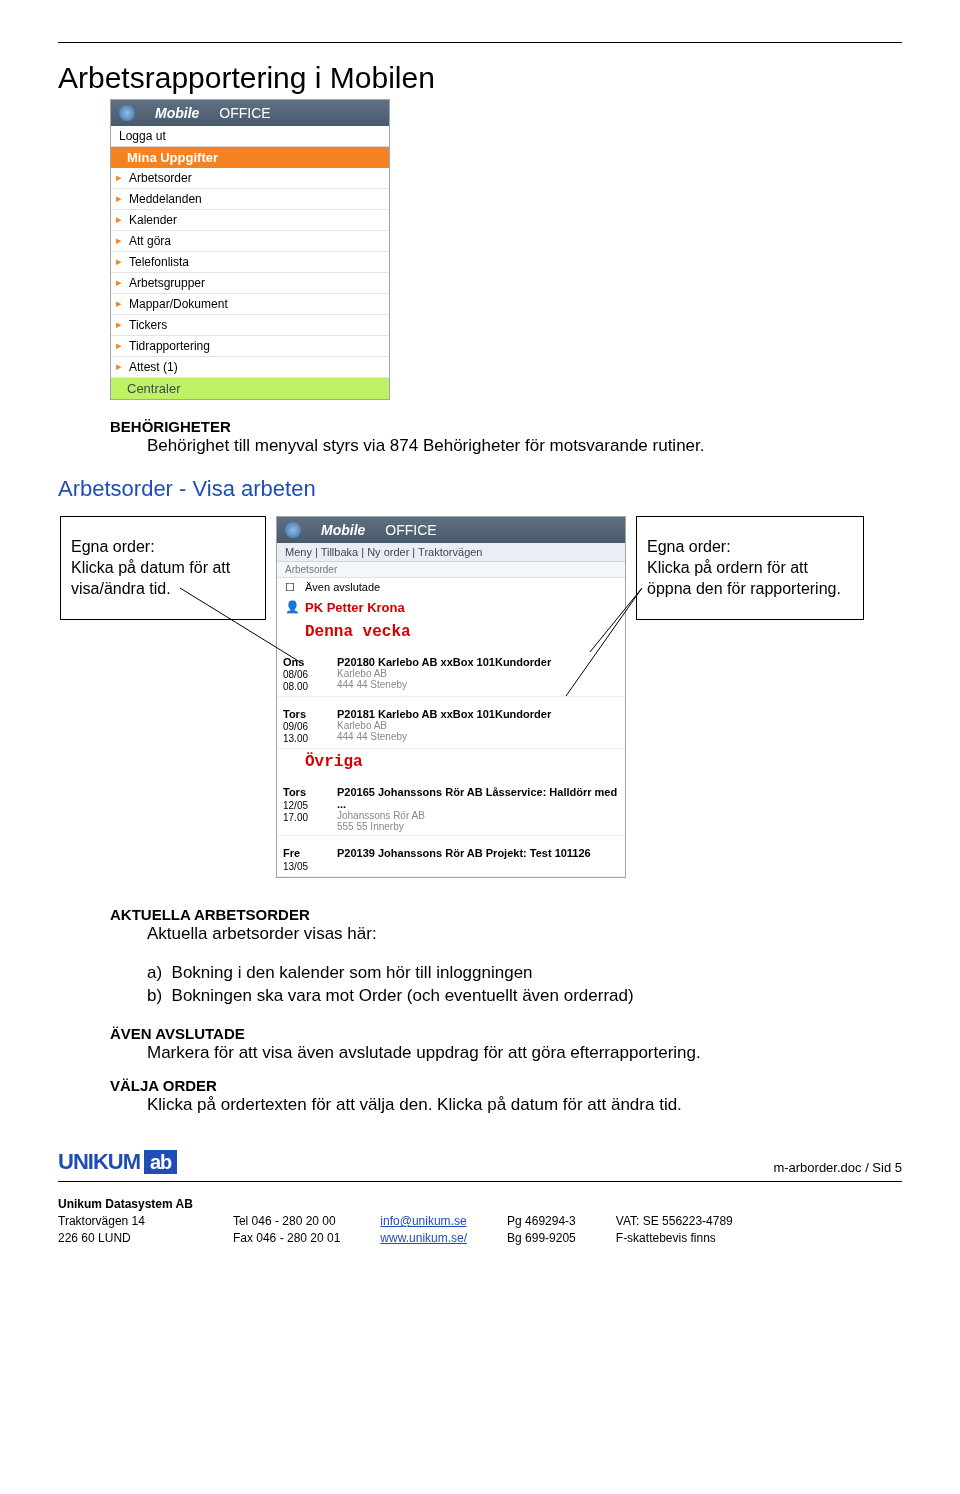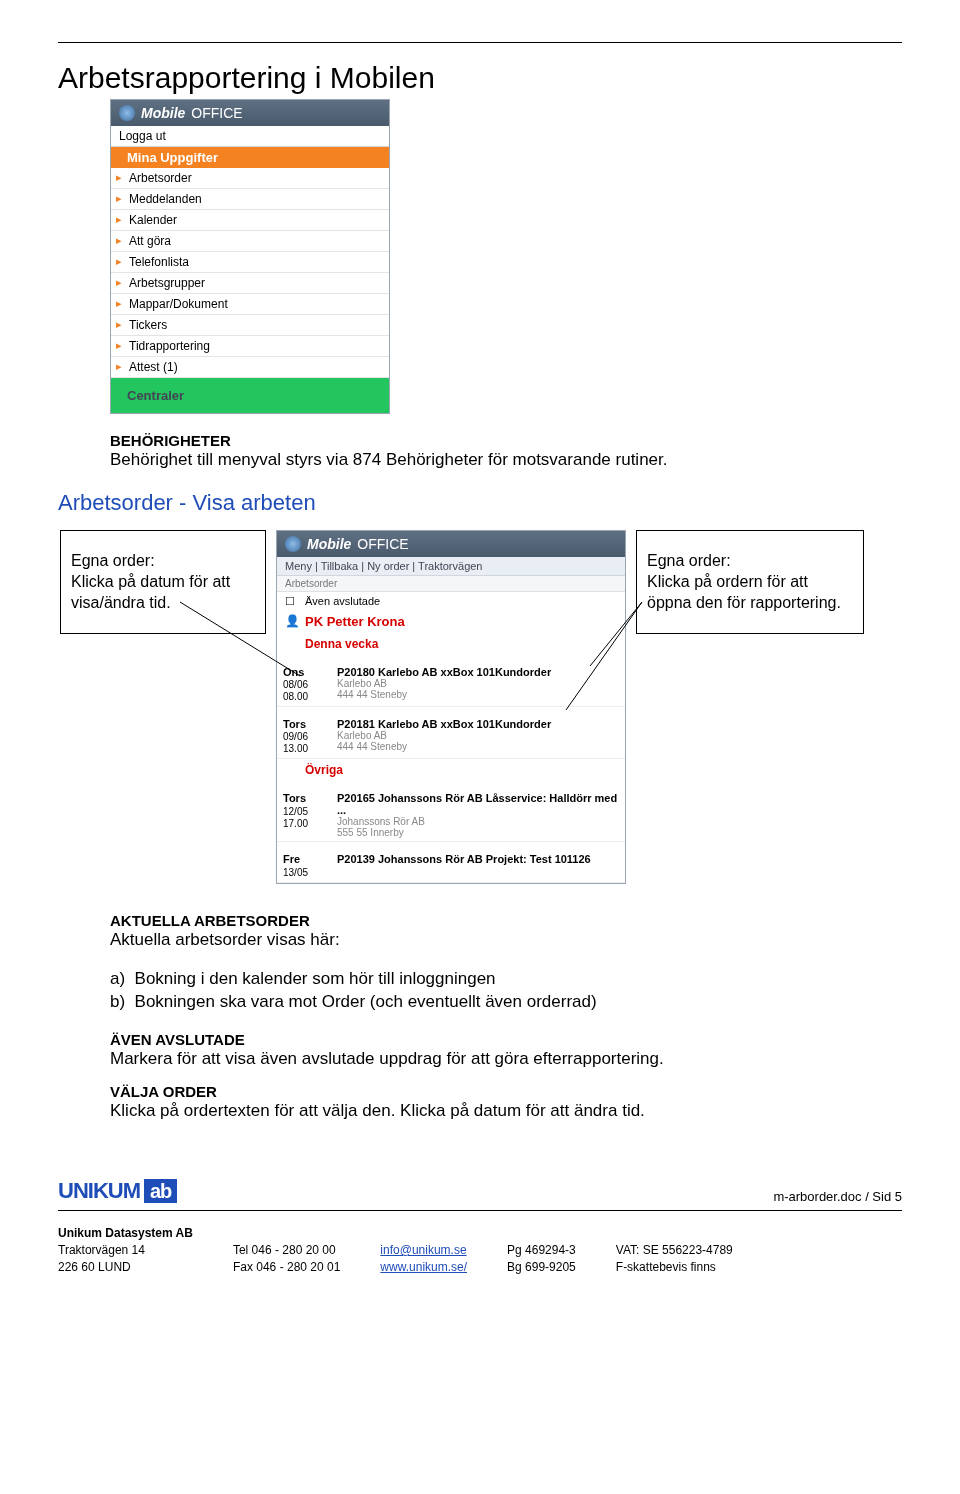--- a/index.html
+++ b/index.html
@@ -5,62 +5,62 @@
   * { box-sizing: border-box; }
   body { font-family: Arial, Helvetica, sans-serif; margin: 0; background: #fff; color: #000; width: 960px; }
   .page { padding: 40px 58px 20px 58px; }
   .header-row { display: flex; justify-content: space-between; font-size: 14px; margin-bottom: 4px; }
   hr.sep { border: none; border-top: 1px solid #000; margin: 2px 0 18px 0; }
   .h1 { font-size: 30px; color: #000; margin: 8px 0 2px 0; }
   .h2 { font-size: 22px; color: #1f4db8; margin: 0 0 8px 52px; }
   .h2b { font-size: 22px; color: #1f4db8; margin: 18px 0 12px 0; }
   .indent { margin-left: 52px; }
   .bold { font-weight: bold; font-size: 15px; }
-  .body { font-size: 17px; line-height: 1.35; }
+  .body { font-size: 17px; line-height: 1.35; margin-left: 37px; }
 
   
   .mobile-shot { width: 280px; border: 1px solid #9aa6b2; background: #fff; margin: 4px 0 4px 52px; }
-  .mo-header { background: linear-gradient(#5f7083,#4a5a6d); color: #fff; padding: 5px 8px; font-weight: bold; font-size: 14px; display: flex; align-items: center; gap: 6px; }
+  .mo-header { background: linear-gradient(#5f7083,#4a5a6d); color: #fff; padding: 5px 8px; font-weight: bold; font-size: 14px; display: flex; align-items: center; gap: 20px; }
   .mo-header .globe { width: 16px; height: 16px; background: radial-gradient(#8fbde8,#3b6aa0); border-radius: 50%; }
   .mo-loggaut { background: #fff; padding: 3px 8px; font-size: 12px; border-bottom: 1px solid #d6d6d6; }
   .mo-section { background: #f58220; color: #fff; font-weight: bold; padding: 3px 16px; font-size: 13px; }
-  .mo-section2 { background: #22c55e; color: #445; font-weight: bold; padding: 10px 16px; font-size: 13px; }
+  .mo-section2 { background: #bef264; color: #445; font-weight: normal; padding: 3px 16px; font-size: 13px; }
   .mo-item { background: #fff; border-bottom: 1px solid #e4e4e4; font-size: 12px; padding: 3px 8px 3px 18px; position: relative; }
   .mo-item::before { content: "▸"; position: absolute; left: 5px; color: #f58220; font-size: 11px; }
   .light { font-weight: normal; }
 
   
   .callout-row { display: flex; gap: 10px; align-items: flex-start; margin: 14px 0 8px 2px; }
   .callout { border: 1px solid #000; padding: 20px 10px; font-size: 16px; line-height: 1.3; background: #fff; }
   .callout.left { width: 206px; }
   .callout.right { width: 228px; }
 
   
   .mobile-shot2 { width: 350px; border: 1px solid #9aa6b2; background: #fff; font-size: 11px; }
   .mo2-nav { background: #e8eef3; color: #445; padding: 3px 8px; font-size: 11px; border-bottom: 1px solid #cfd6dc; }
   .mo2-sub { background: #f4f6f8; padding: 2px 8px; font-size: 10px; color: #777; border-bottom: 1px solid #e0e0e0; }
   .mo2-user { color: #d60000; font-weight: bold; padding: 4px 8px 4px 28px; font-size: 13px; position: relative; }
   .mo2-user::before { content:"👤"; position:absolute; left:8px; font-size:12px; }
-  .mo2-section { color: #d60000; font-weight: bold; padding: 4px 8px; font-size: 12px; }
+  .mo2-section { color: #d60000; font-weight: bold; padding: 4px 8px; font-size: 16px; font-family: Liberation Mono, monospace; }
   .mo2-row { display: flex; border-bottom: 1px solid #eee; padding: 3px 6px; gap: 6px; margin-top: 8px; }
   .mo2-date { width: 48px; font-size: 10px; line-height: 1.2; }
   .mo2-date b { font-size: 11px; }
   .mo2-body { flex: 1; }
   .mo2-body .title { font-weight: bold; font-size: 11px; }
   .mo2-body .grey { color: #888; font-size: 10px; }
 
   
   .shot2-wrap { position: relative; }
   .connectors { position: absolute; top: 0; left: 0; width: 100%; height: 100%; pointer-events: none; }
 
   .section-block { margin-top: 28px; }
   .ablist-wrap { list-style: none; padding-left: 22px; }
   .ablist-wrap li { text-indent: -22px; }
 
-  .footer-logo-row { display: flex; justify-content: space-between; align-items: flex-end; margin-top: 55px; }
+  .footer-logo-row { display: flex; justify-content: space-between; align-items: flex-end; margin-top: 32px; }
   .logo-box { font-family: Arial Black, Arial, sans-serif; font-weight: 900; font-size: 22px; color: #1f4db8; letter-spacing: -1px; }
   .logo-box .reg { background: #1f4db8; color: #fff; padding: 1px 6px; margin-left: 4px; font-size: 20px; }
   .pagesid { font-size: 13px; }
 
   .footer-info { display: flex; gap: 40px; font-size: 12px; margin-top: 14px; }
   .footer-col { line-height: 1.4; }
   .footer-col .b { font-weight: bold; }
   .link { color: #1f4db8; text-decoration: underline; }
 </style>
 </head>

